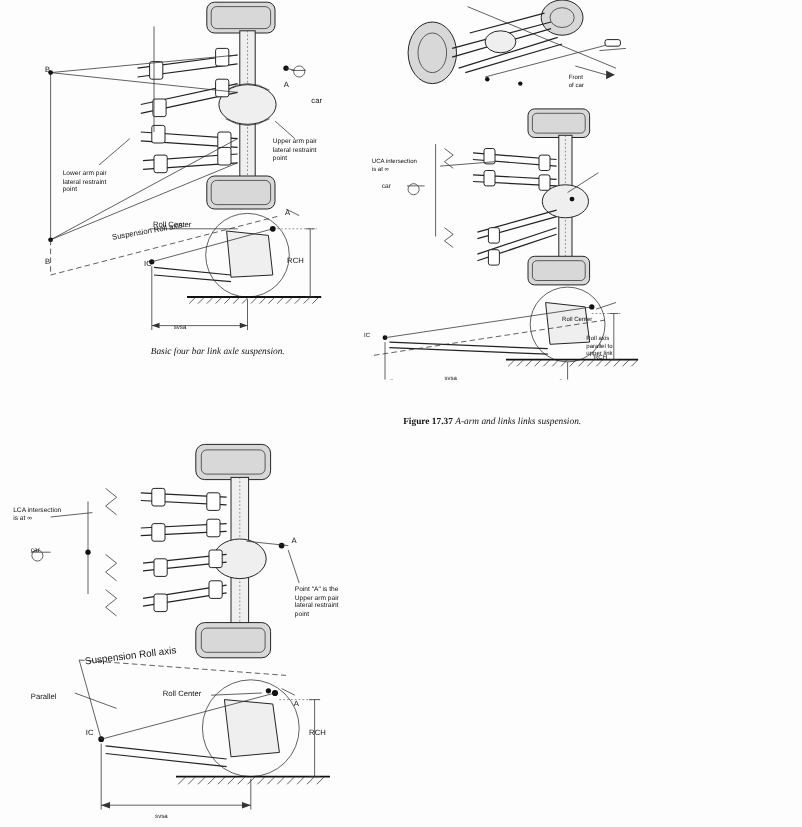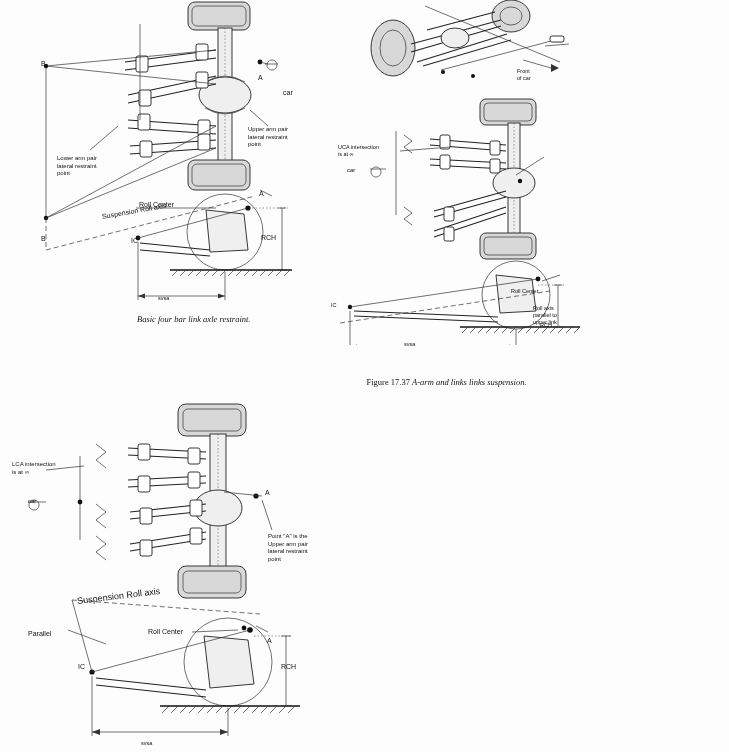--- a/index.html
+++ b/index.html
@@ -39,21 +39,21 @@
   .cap {
     position: absolute;
     font-family: "Liberation Serif", serif;
     font-style: italic;
     font-size: 8.5px;
     color: #111;
     white-space: pre;
   }
   .cap b {
     font-style: normal;
-    font-weight: normal;
+    font-weight: bold;
     margin-top: 32px;
   }
   .rot {
     transform-origin: left bottom;
   }
   .hatch-line { stroke: #333; stroke-width: 0.7; }
   .thin { stroke: #333; stroke-width: 0.7; fill: none; }
   .med { stroke: #222; stroke-width: 1.1; fill: none; }
   .thick { stroke: #111; stroke-width: 1.6; fill: none; }
   .dash { stroke: #333; stroke-width: 0.7; fill: none; stroke-dasharray: 5 3; }
@@ -197,21 +197,21 @@
 point</div>
   <div class="lbl sm" style="left:57px; top:155px;">Lower arm pair
 lateral restraint
 point</div>
   <div class="lbl" style="left:139px; top:201px;">Roll Center</div>
   <div class="lbl rot" style="left:103px; top:213px; transform:rotate(-10deg);">Suspension Roll axis</div>
   <div class="lbl" style="left:131px; top:237px;">IC</div>
   <div class="lbl" style="left:261px; top:234px;">RCH</div>
   <div class="lbl xs" style="left:158px; top:295px;">svsa</div>
   <div class="lbl" style="left:259px; top:190px;">A</div>
-  <div class="cap" style="left:137px; top:314px;">Basic four bar link axle restraint.</div>
+  <div class="cap" style="left:137px; top:314px;">Basic four bar link axle suspension.</div>
 
   <svg class="figure" style="left:355px; top:0px;" width="230" height="95" viewBox="0 0 230 95">
 
     <ellipse cx="38" cy="48" rx="22" ry="28" class="fillgray"></ellipse>
     <ellipse cx="38" cy="48" rx="13" ry="18" class="thin"></ellipse>
     <ellipse cx="156" cy="16" rx="19" ry="16" class="fillgray"></ellipse>
     <ellipse cx="156" cy="16" rx="11" ry="9" class="thin"></ellipse>
     <g class="med">
       <line x1="56" y1="44" x2="146" y2="20"></line>
       <line x1="56" y1="52" x2="146" y2="26"></line>

